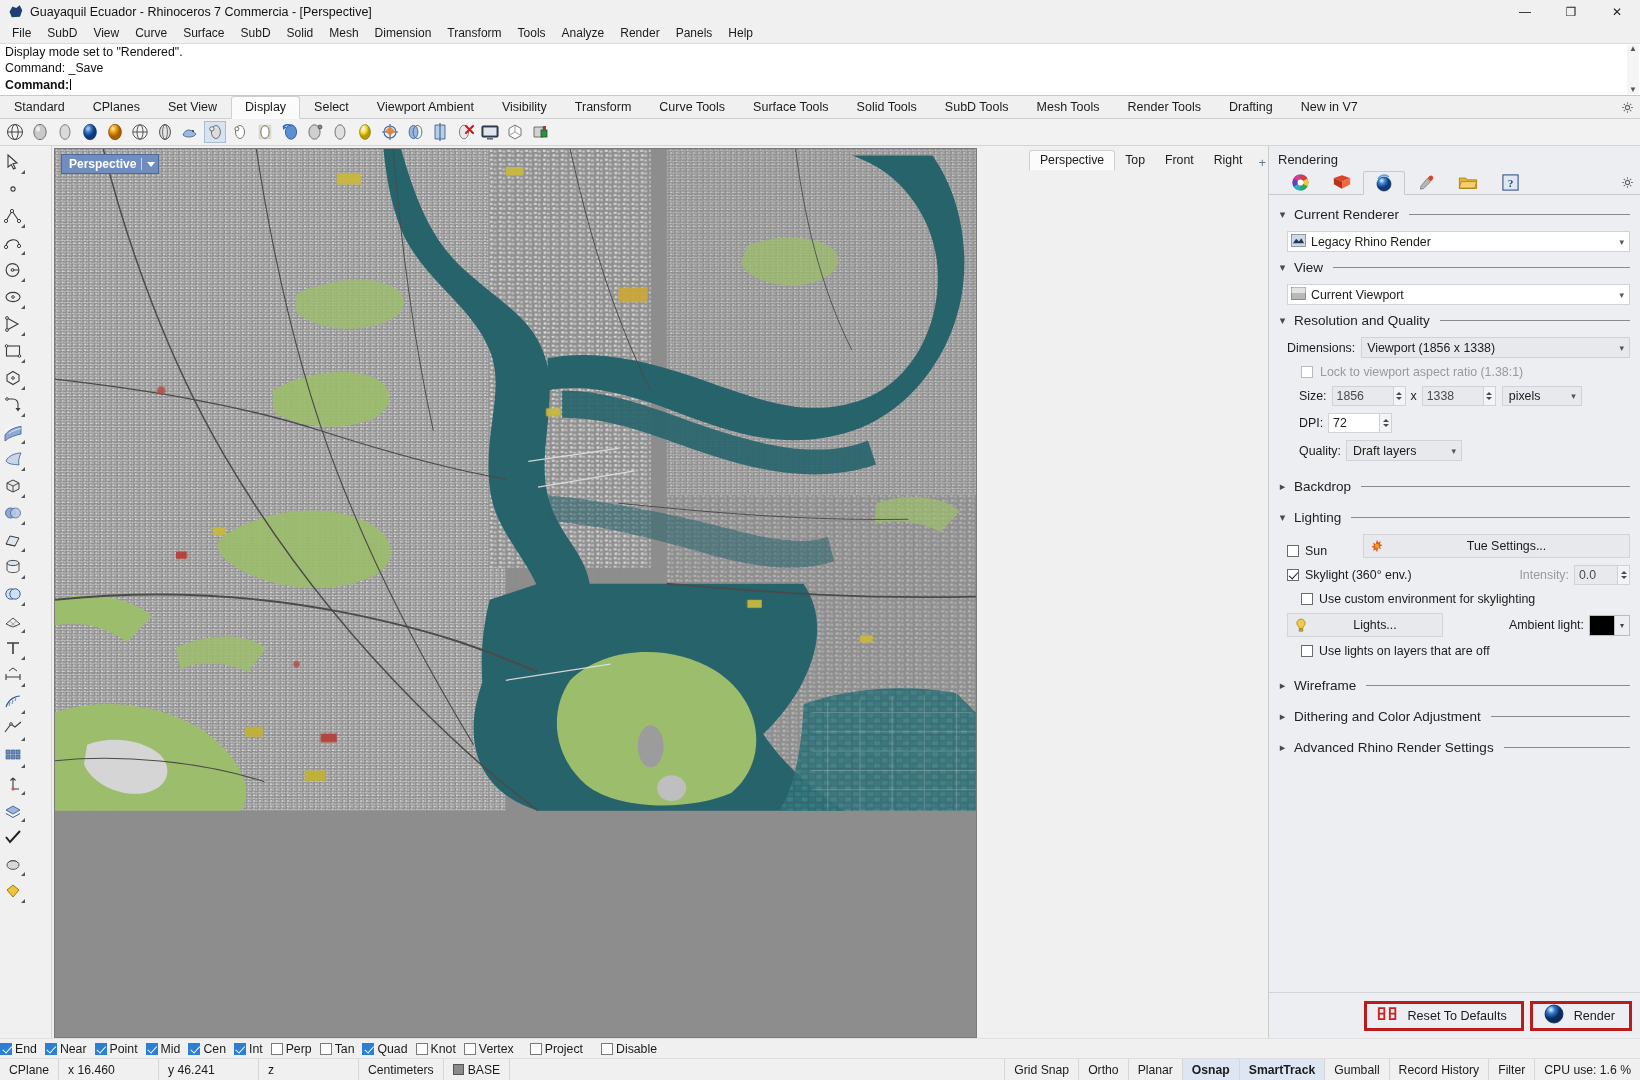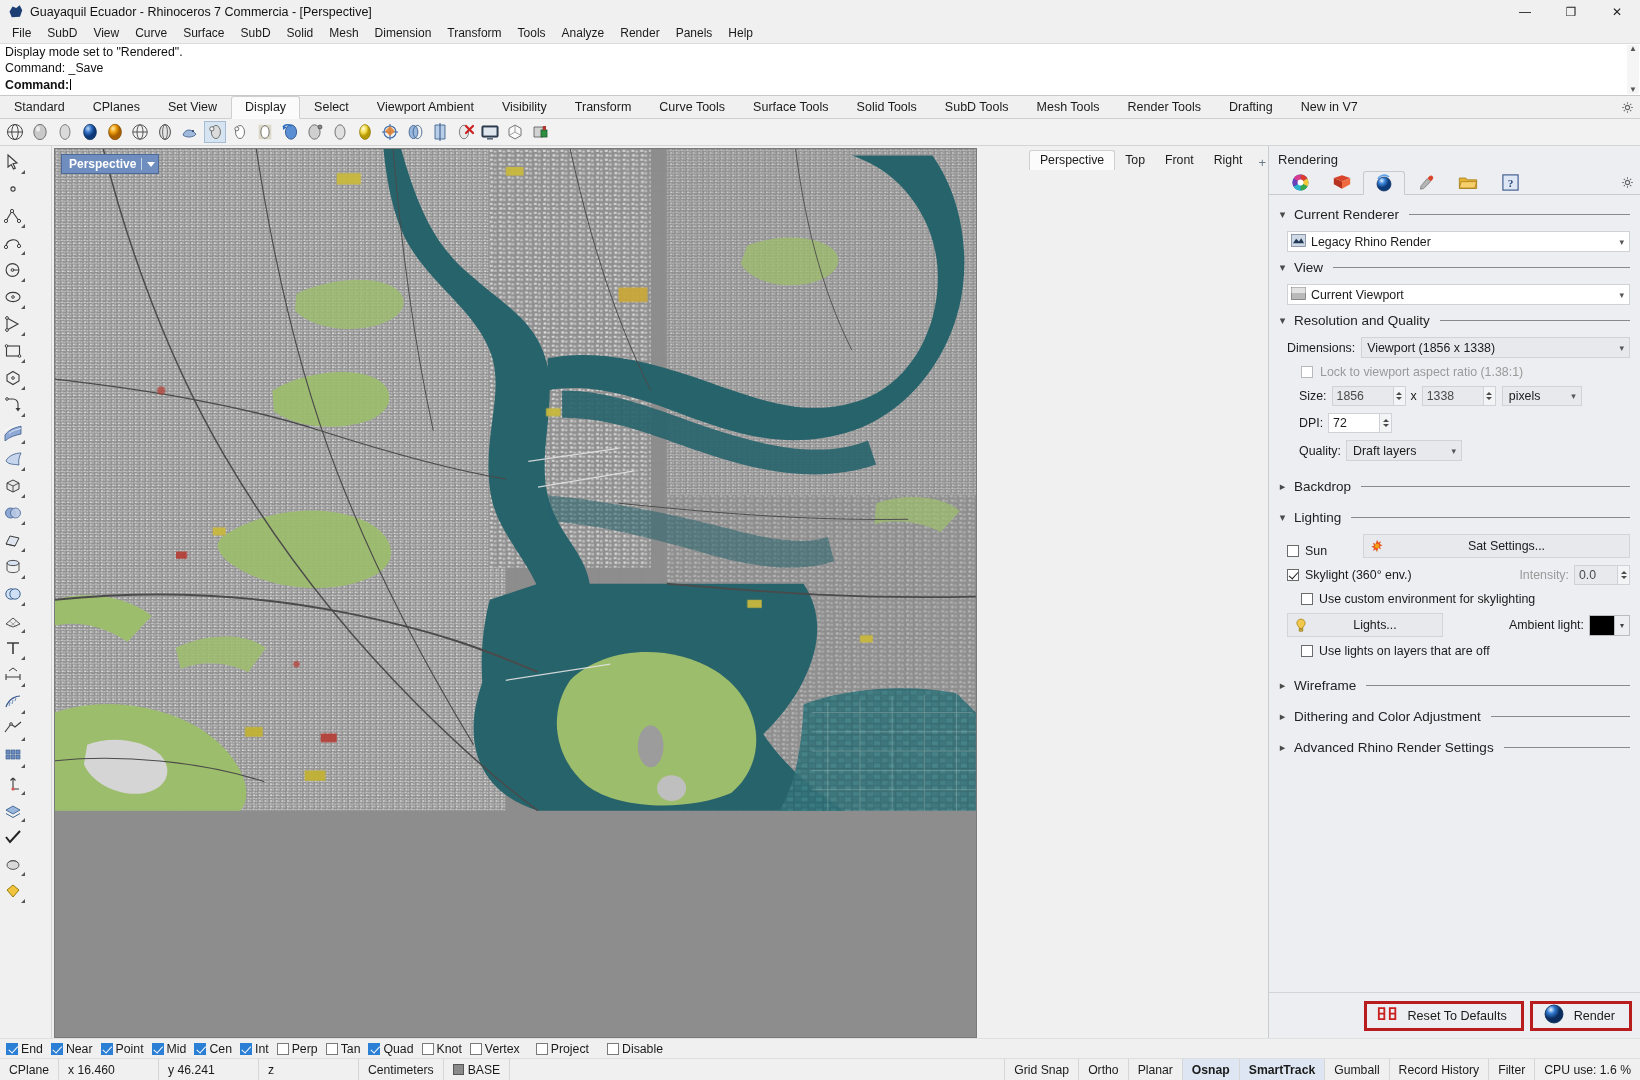--- a/index.html
+++ b/index.html
@@ -116,21 +116,21 @@
   .cbrow { display:flex; align-items:center; gap:6px; }
 
   .btnflat { height:24px; background:#e7e9ec; border:1px solid #d2d4d8; display:flex; align-items:center; font-size:12.4px; color:#1b1b1b; }
   .btnflat .bi { width:26px; display:flex; align-items:center; justify-content:center; flex:none; }
   .btnflat .bl { flex:1; text-align:center; padding-right:6px; }
 
   .rp-footer { height:46px; border-top:1px solid #d2d4d8; display:flex; align-items:center; justify-content:flex-end; padding-right:8px; gap:6px; flex:none; }
   .ftbtn { height:30px; background:#eceef1; border:3px solid #b91c1c; display:flex; align-items:center; gap:9px; padding:0 14px 0 10px; font-size:12.6px; color:#1b1b1b; }
 
   
-  .osnapbar { height:20px; background:#f0f0f0; display:flex; align-items:center; padding-left:6px; gap:3px; flex:none; border-top:1px solid #e0e0e0; }
+  .osnapbar { height:20px; background:#f0f0f0; display:flex; align-items:center; gap:3px; flex:none; border-top:1px solid #e0e0e0; }
   .osn { display:flex; align-items:center; gap:3px; padding:0 5px 0 0; font-size:12.3px; color:#1b1b1b; }
   .osn .bx { width:12px; height:12px; border:1px solid #7a7a7a; background:#fff; position:relative; flex:none; }
   .osn .bx.on { background:#2b7fd4; border-color:#2b7fd4; }
   .osn .bx.on::after { content:""; position:absolute; left:3.5px; top:0.5px; width:3.5px; height:7.5px; border:solid #fff; border-width:0 1.6px 1.6px 0; transform:rotate(42deg); }
 
   
   .statusbar { height:22px; background:#f0f0f0; display:flex; align-items:stretch; font-size:12.2px; color:#1b1b1b; flex:none; border-top:1px solid #dedede; }
   .sbcell { display:flex; align-items:center; padding:0 9px; border-right:1px solid #d6d6d6; white-space:nowrap; }
   .sbcell.b { font-weight:bold; background:#dde6f2; }
   .sb-spacer { flex:1; border-right:1px solid #d6d6d6; }
@@ -872,21 +872,21 @@
             </div>
             <div class="btnflat" style="flex:1;">
               <span class="bi">
                 <svg width="14" height="14" viewBox="0 0 16 16">
                     <g fill="#e4571f">
                       <path d="M8 0.8l1.5 3.1 3.1-1.4-1.4 3.2 3.2 1.4-3.2 1.4 1.4 3.2-3.2-1.4L8 15.2 6.5 12l-3.2 1.4 1.4-3.2L1.5 8.8l3.2-1.4L3.3 4.2l3.2 1.4z"></path>
                     </g>
                     <circle cx="8" cy="8" r="2.6" fill="#f3a017"></circle>
                   </svg>
               </span>
-              <span class="bl">Sat Settings...</span>
+              <span class="bl">Tue Settings...</span>
             </div>
           </div>
 
           <div class="row" style="padding-left:18px;">
             <div class="cbrow">
               <span class="cbx checked"></span>
               <span class="fieldlabel">Skylight (360° env.)</span>
             </div>
             <span class="fieldlabel dim" style="margin-left:auto; margin-right:5px;">Intensity:</span>
             <div class="tinput ro" style="width:44px;">0.0</div>

